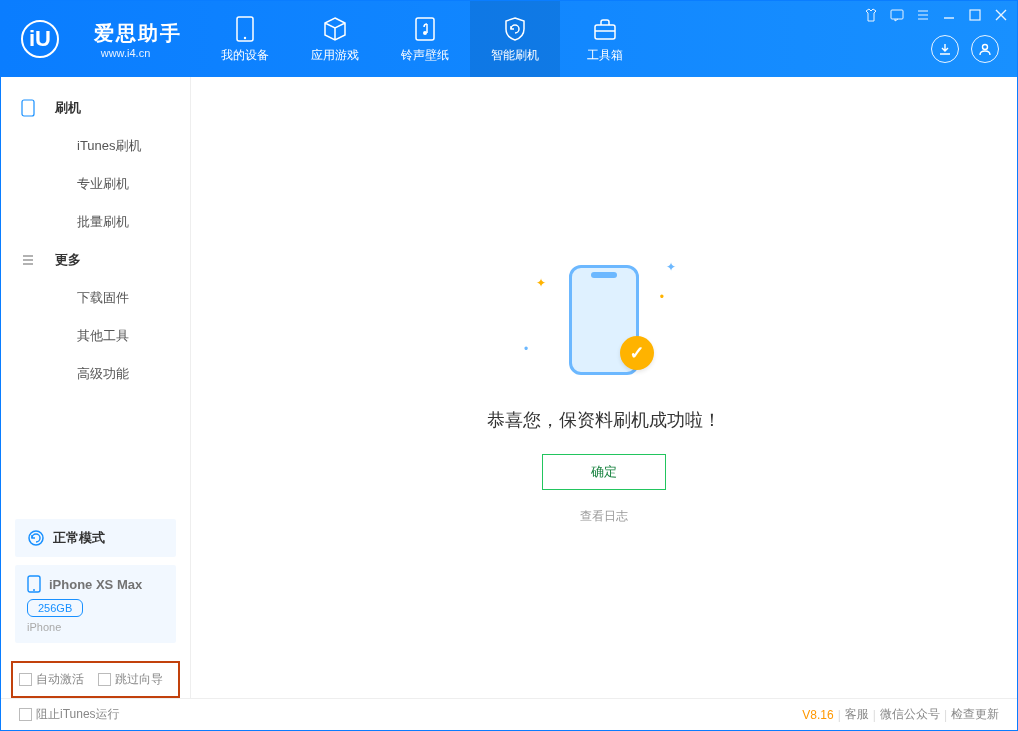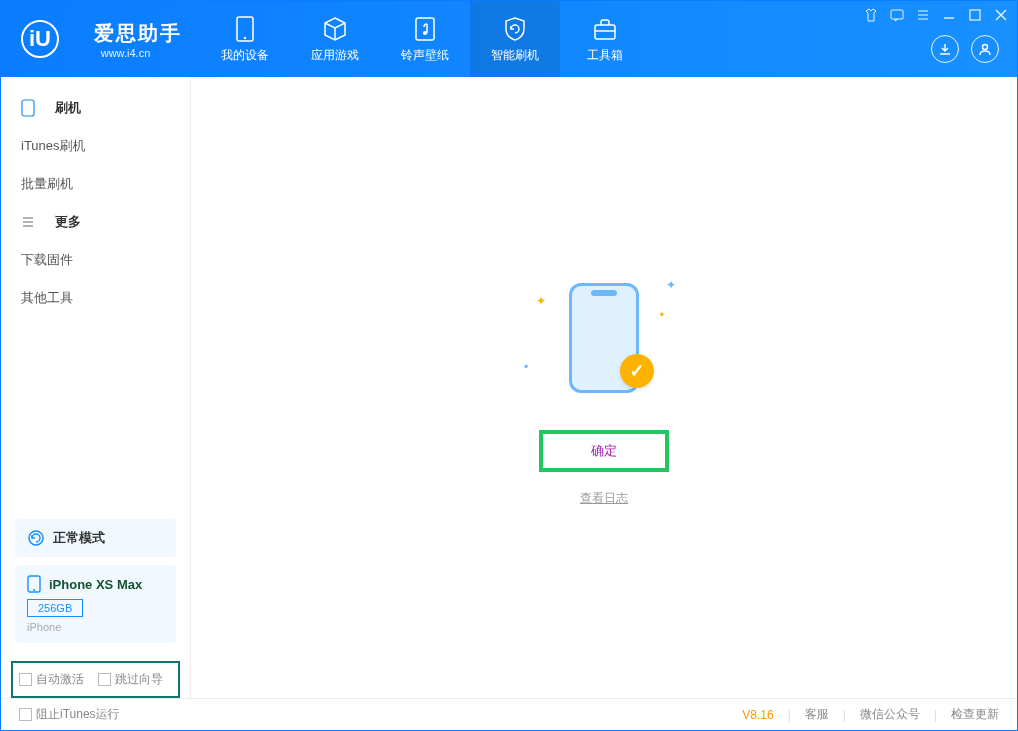--- a/index.html
+++ b/index.html
@@ -20,51 +20,51 @@
 .titlebar-icons { position: absolute; top: 6px; right: 8px; display: flex; gap: 10px; }
 .t-icon { width: 16px; height: 16px; cursor: pointer; opacity: .9; display:flex; align-items:center; justify-content:center; }
 .header-right { position: absolute; right: 18px; bottom: 14px; display: flex; gap: 12px; }
 .circ-btn { width: 28px; height: 28px; border: 1.5px solid rgba(255,255,255,.9); border-radius: 50%; display:flex; align-items:center; justify-content:center; cursor:pointer; }
 
 
 .body { flex: 1; display: flex; background: #fff; overflow: hidden; }
 .sidebar { width: 190px; border-right: 1px solid #eee; display: flex; flex-direction: column; font-size: 13px; color: #555; }
 .side-scroll { flex: 1; overflow: auto; padding-top: 12px; }
 .side-group-head { display: flex; align-items: center; gap: 20px; padding: 10px 20px; font-weight: bold; color: #333; }
-.side-item { padding: 10px 20px 10px 20px; cursor: pointer; color: #555; }
+.side-item { padding: 10px 20px 10px 76px; cursor: pointer; color: #555; }
 .side-item.active { color: #1890ff; }
 
 .mode-box { margin: 8px 14px; background: #f2f8ff; padding: 10px 12px; border-radius: 2px; display: flex; align-items: flex-end; gap: 8px; color: #1890ff; font-size: 13px; }
 .mode-box .txt { color: #333; font-weight: bold; }
 .device-box { margin: 0 14px 8px; background: #f2f8ff; padding: 10px 12px; border-radius: 2px; }
 .dev-row { display:flex; align-items:center; gap:8px; }
-.dev-name { color:#14532d; font-weight:bold; font-size:13px; }
-.capsule { display:inline-block; margin-top:6px; padding:2px 10px; border:1px solid #1890ff; color:#1890ff; border-radius: 0; font-size: 11px; }
+.dev-name { color:#737373; font-weight:bold; font-size:13px; }
+.capsule { display:inline-block; margin-top:6px; padding:2px 10px; border:1px solid #1890ff; color:#1890ff; border-radius: 6px; font-size: 11px; }
 .dev-sub { color:#aaa; font-size:11px; margin-top:4px; }
 
-.check-row { border:2px solid #0f766e; margin: 10px 10px 0; padding: 8px 6px; display:flex; gap:14px; align-items:center; font-size:12px; color:#888; }
+.check-row { border:2px solid #c2410c; margin: 10px 10px 0; padding: 8px 6px; display:flex; gap:14px; align-items:center; font-size:12px; color:#888; }
 .chk { width:13px; height:13px; border:1px solid #bbb; display:inline-block; vertical-align:middle; margin-right:4px; }
 
 
 .main { flex:1; display:flex; flex-direction:column; align-items:center; justify-content:center; }
 .phone-illus { position:relative; width:180px; height:140px; display:flex; align-items:center; justify-content:center; }
 .phone { width:70px; height:110px; border:3px solid #6cb8ff; border-radius:12px; background:#dff1ff; position:relative; }
 .phone .notch { position:absolute; top:4px; left:50%; transform:translateX(-50%); width:26px; height:6px; background:#6cb8ff; border-radius:3px; }
 .badge { position:absolute; right:40px; bottom:20px; width:34px; height:34px; background:#ffb300; border-radius:50%; display:flex; align-items:center; justify-content:center; color:#fff; font-size:18px; font-weight:bold; box-shadow:0 2px 4px rgba(0,0,0,.1); }
 .star { position:absolute; font-size:12px; color:#ffb300; }
 .s1 { left:22px; top:26px; } .s2 { right:18px; top:10px; color:#6cb8ff; } .s3 { left:10px; bottom:34px; color:#6cb8ff; } .s4 { right:30px; top:40px; }
 
 .success-msg { font-size:18px; color:#333; margin-top:18px; }
-.ok-btn { margin-top:22px; padding:8px 48px; border:4px solid #22c55e; background:#fff; color:#a21caf; font-size:13px; cursor:pointer; }
-.log-link { margin-top:18px; color:#999; font-size:12px; text-decoration:underline; cursor:pointer; }
+.ok-btn { margin-top:22px; padding:8px 48px; border:1px solid #22c55e; background:#fff; color:#15803d; font-size:13px; cursor:pointer; }
+.log-link { margin-top:18px; color:#999; font-size:12px; cursor:pointer; }
 
 
 .footer { height:32px; border-top:1px solid #eee; display:flex; align-items:center; padding:0 18px; font-size:12px; color:#888; }
 .footer .left { display:flex; align-items:center; gap:6px; }
-.footer .right { margin-left:auto; display:flex; align-items:center; gap:14px; }
+.footer .right { margin-left:auto; display:flex; align-items:center; gap:4px; }
 .footer .sep { color:#ddd; }
 .footer .ver { color:#ff9800; }
 .footer .lnk { cursor:pointer; }
 
 svg { display:block; }
 </style>
 </head>
 <body>
 
 <div class="window">
@@ -178,30 +178,32 @@
   <div class="body">
     <div class="sidebar">
       <div class="side-scroll">
         <div class="side-group-head">
           <svg width="14" height="18" viewBox="0 0 14 18">
               <rect x="1" y="1" width="12" height="16" rx="2" fill="none" stroke="#1890ff" stroke-width="1.2"></rect>
             </svg>
           <span>刷机</span>
         </div>
         <div class="side-item">iTunes刷机</div>
+        <div class="side-item">专业刷机</div>
         <div class="side-item">批量刷机</div>
 
         <div class="side-group-head">
           <svg width="14" height="14" viewBox="0 0 14 14">
               <path d="M2 3 L12 3 M2 7 L12 7 M2 11 L12 11" stroke="#999" stroke-width="1.4"></path>
             </svg>
           <span>更多</span>
         </div>
         <div class="side-item">下载固件</div>
         <div class="side-item">其他工具</div>
+        <div class="side-item">高级功能</div>
       </div>
 
       <div class="mode-box">
         <svg width="18" height="18" viewBox="0 0 18 18">
             <circle cx="9" cy="9" r="7" fill="none" stroke="#1890ff" stroke-width="1.5"></circle>
             <path d="M5 9 A4 4 0 1 1 9 13" fill="none" stroke="#1890ff" stroke-width="1.5"></path>
             <path d="M5 6 L5 9 L8 9" fill="none" stroke="#1890ff" stroke-width="1.5"></path>
           </svg>
         <span class="txt">正常模式</span>
       </div>
@@ -228,20 +230,21 @@
       <div class="phone-illus">
         <span class="star s1">✦</span>
         <span class="star s2">✦</span>
         <span class="star s3">•</span>
         <span class="star s4">•</span>
         <div class="phone">
             <div class="notch"></div>
           </div>
         <div class="badge">✓</div>
       </div>
+      <div class="success-msg">恭喜您，保资料刷机成功啦！</div>
       <button class="ok-btn">确定</button>
       <a class="log-link">查看日志</a>
     </div>
   </div>
 
   <div class="footer">
     <div class="left">
       <label><span class="chk"></span><span>阻止iTunes运行</span></label>
     </div>
     <div class="right">

